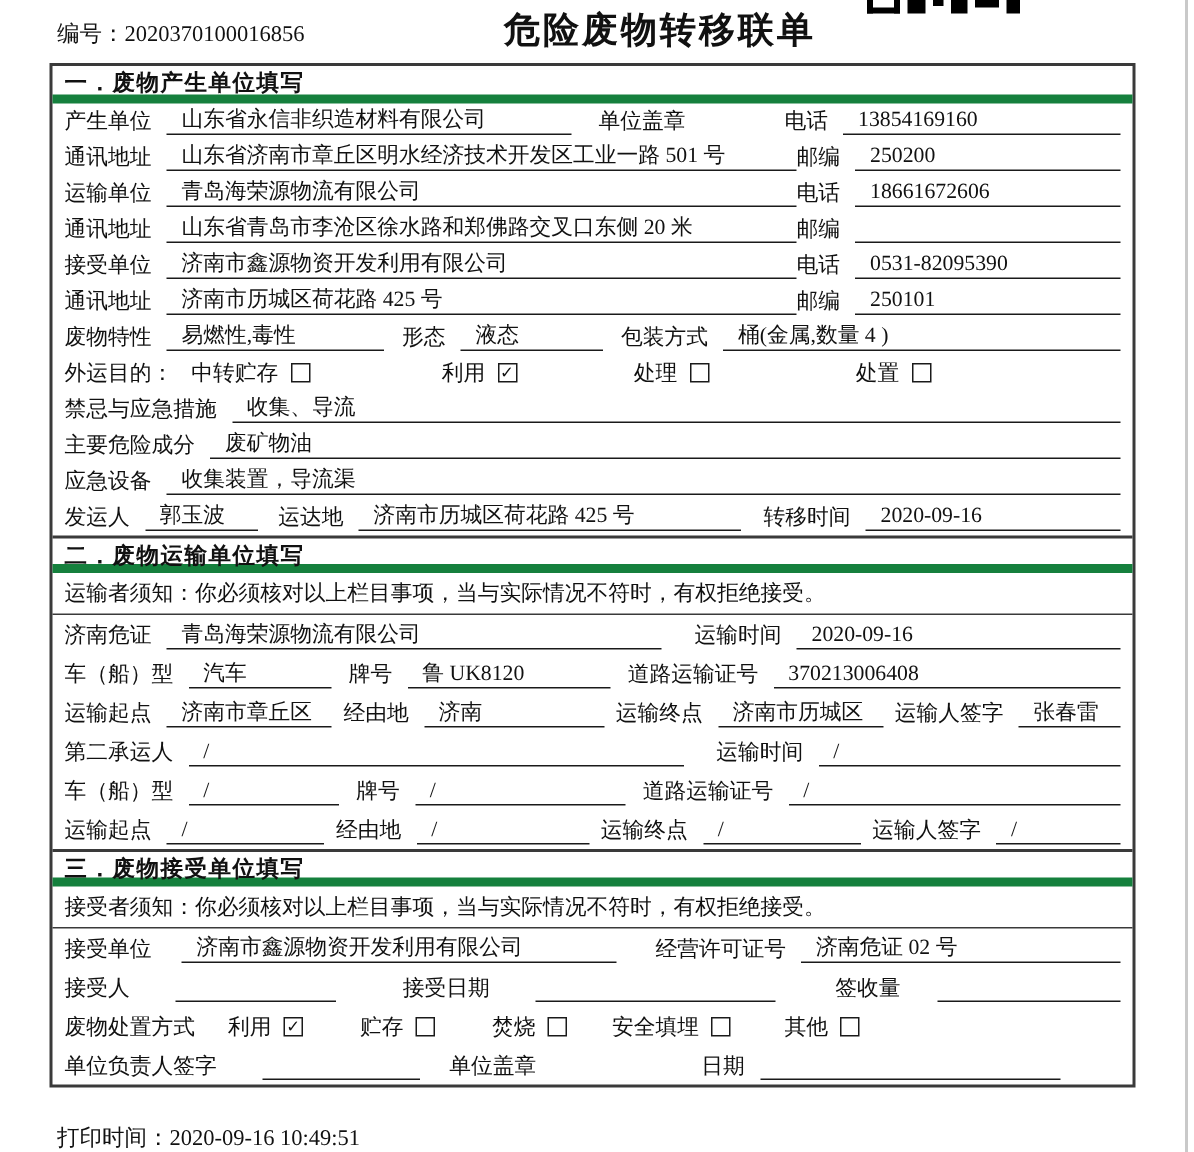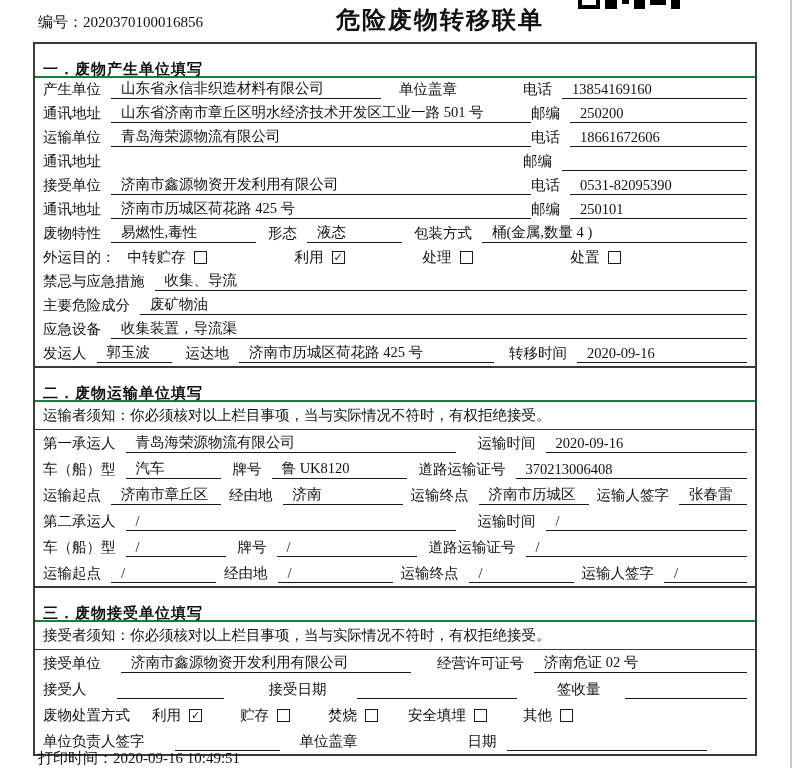--- a/index.html
+++ b/index.html
@@ -16,21 +16,21 @@
   .title{position:absolute;left:440px;top:4px;transform:translateX(-50%);
          font-size:24px;font-weight:bold;letter-spacing:2px;white-space:nowrap}
   .qr{position:absolute;left:578px;top:0;height:10px;display:flex;gap:5px;align-items:flex-start}
   .qr .qf{width:22px;height:9px;border:4px solid #000;border-top:none;box-sizing:border-box}
   .qr .qb{background:#000}
 
   
   .box{position:absolute;left:33px;top:42px;width:724px;box-sizing:border-box;
        border:2px solid #3a3a3a;background:#fff}
   .sec-h{font-weight:bold;font-size:15px;height:25px;box-sizing:border-box;
-         padding:16px 8px;border-bottom:2px solid #15803d;letter-spacing:1px}
+         padding:2px 8px;border-bottom:6px solid #15803d;letter-spacing:1px}
   .sec-h.bt{border-top:2px solid #3a3a3a}
   .notice{font-size:14.5px;height:28px;box-sizing:border-box;padding:0 8px;
           border-bottom:1px solid #3a3a3a;display:flex;align-items:center;white-space:nowrap}
   .row{display:flex;align-items:flex-end;padding:0 8px 3px 8px;box-sizing:border-box}
   .s1 .row{height:24px}
   .s2 .row,.s3 .row{height:26px}
   .lbl{white-space:nowrap;font-size:14.5px}
   .fld{border-bottom:1px solid #1a1a1a;font-size:14.5px;min-height:17px;
        padding:0 4px 0 10px;margin-left:10px;white-space:nowrap;box-sizing:border-box;overflow:hidden}
   .gr{flex:1}
@@ -84,20 +84,21 @@
 
     <div class="row">
       <span class="lbl">运输单位</span>
       <span class="fld" style="width:440px">青岛海荣源物流有限公司</span>
       <span class="lbl mla">电话</span>
       <span class="fld" style="width:185px">18661672606</span>
     </div>
 
     <div class="row">
       <span class="lbl">通讯地址</span>
+      <span class="fld" style="width:440px">山东省青岛市李沧区徐水路和郑佛路交叉口东侧 20 米</span>
       <span class="lbl mla">邮编</span>
       <span class="fld" style="width:185px"></span>
     </div>
 
     <div class="row">
       <span class="lbl">接受单位</span>
       <span class="fld" style="width:440px">济南市鑫源物资开发利用有限公司</span>
       <span class="lbl mla">电话</span>
       <span class="fld" style="width:185px">0531-82095390</span>
     </div>
@@ -162,21 +163,21 @@
       <span class="lbl mla">转移时间</span>
       <span class="fld" style="width:170px">2020-09-16</span>
     </div>
   </div>
 
   <div class="s2">
     <div class="sec-h bt">二．废物运输单位填写</div>
     <div class="notice">运输者须知：你必须核对以上栏目事项，当与实际情况不符时，有权拒绝接受。</div>
 
     <div class="row">
-      <span class="lbl">第一承运人</span>
+      <span class="lbl">济南危证</span>
       <span class="fld" style="width:330px">青岛海荣源物流有限公司</span>
       <span class="lbl" style="margin-left:22px">运输时间</span>
       <span class="fld gr">2020-09-16</span>
     </div>
 
     <div class="row">
       <span class="lbl">车（船）型</span>
       <span class="fld" style="width:95px">汽车</span>
       <span class="lbl" style="margin-left:12px">牌号</span>
       <span class="fld" style="width:135px">鲁 UK8120</span>

